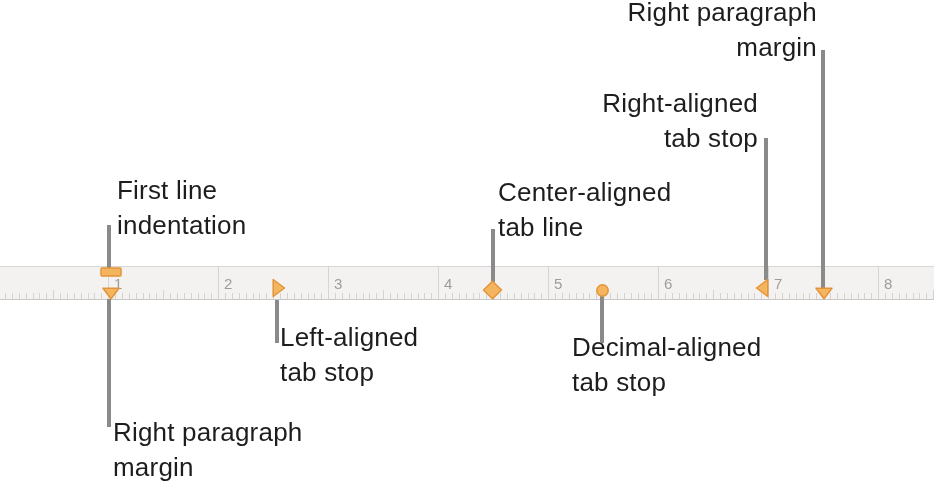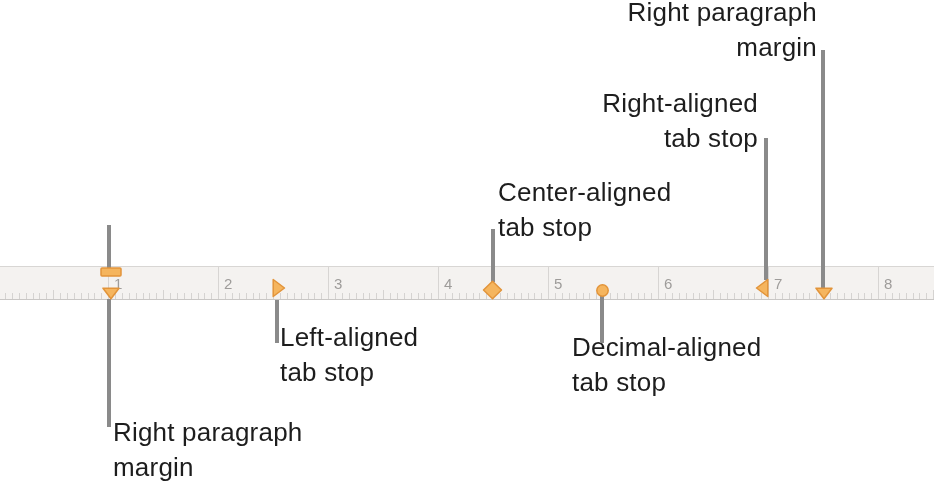--- a/index.html
+++ b/index.html
@@ -48,23 +48,25 @@
     fill:var(--marker-fill,#f5b55e);
     stroke:var(--marker-stroke,#e2943a);
     stroke-width:1.5;stroke-linejoin:round;
   }
 </style>
 </head>
 <body>
 
 <div class="stage">
 
+  <div class="callout-label" style="left:117px;top:173px">First line
+indentation</div>
 
   <div class="callout-label" style="left:498px;top:175px">Center-aligned
-tab stop</div>
+tab line</div>
 
   <div class="callout-label align-right" style="right:176px;top:86px">Right-aligned
 tab stop</div>
 
   <div class="callout-label align-right" style="right:117px;top:-5px">Right paragraph
 margin</div>
 
   <div class="callout-label" style="left:280px;top:320px">Left-aligned
 tab stop</div>
 

